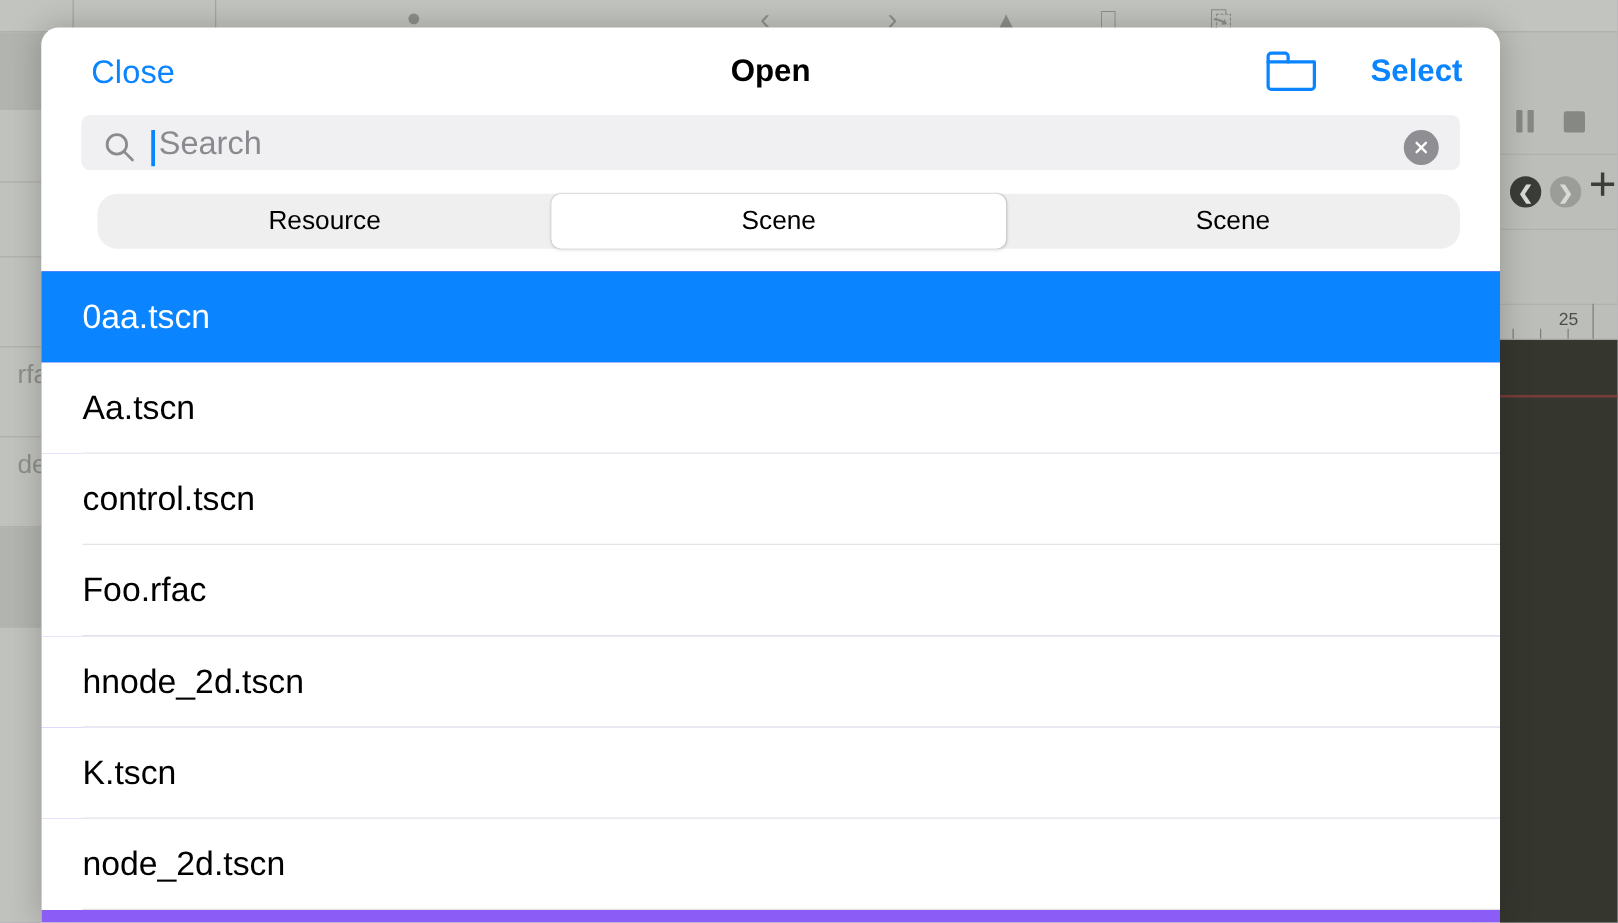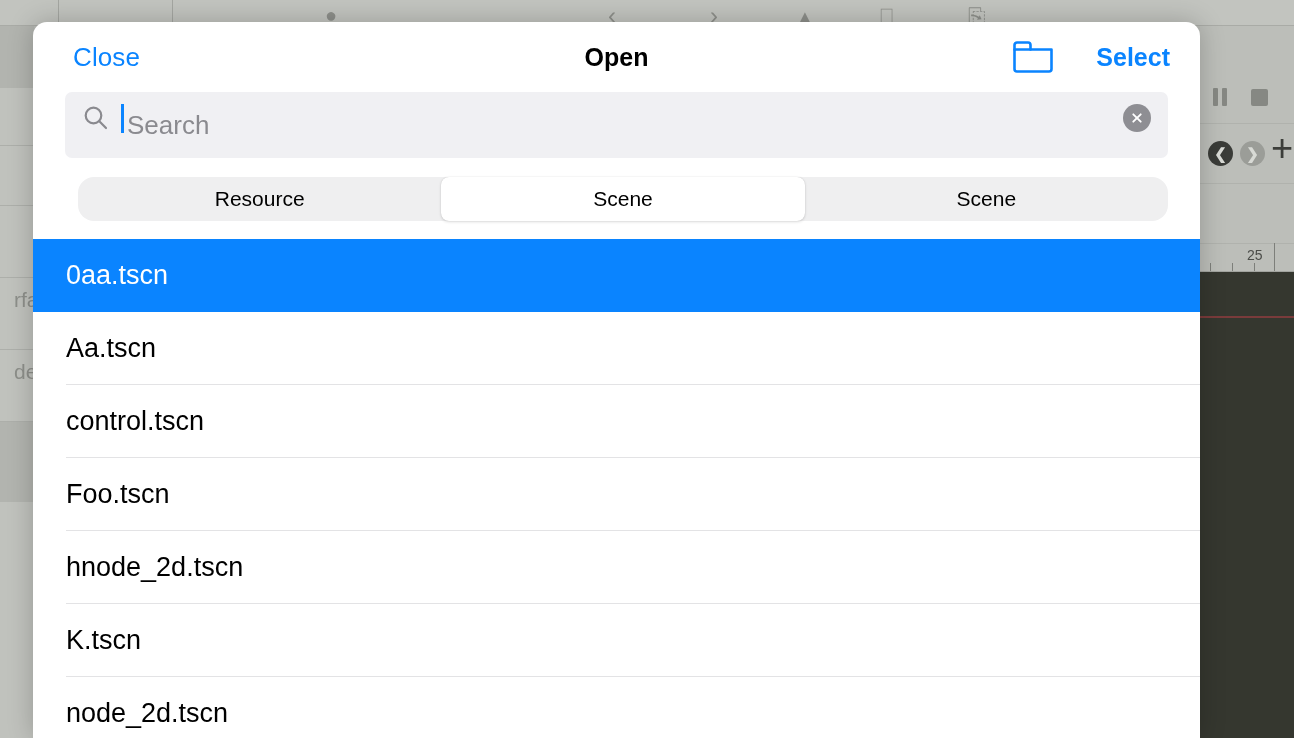--- a/index.html
+++ b/index.html
@@ -138,21 +138,21 @@
   .nav-folder {
     position: absolute; right: 145px;
     width: 44px; height: 36px; cursor: pointer;
     display: flex; align-items: center; justify-content: center;
   }
 
   
   .search-wrap { padding: 0 32px; }
   .search-bar {
     position: relative;
-    height: 66px;
+    height: 44px;
     background: #f0f0f3;
     border-radius: 7px;
     display: flex; align-items: center;
   }
   .search-icon { position: absolute; left: 18px; top: 13px; }
   .search-caret {
     position: absolute; left: 56px; top: 12px;
     width: 3px; height: 29px; background: #0a84ff;
   }
   .search-input {
@@ -342,21 +342,21 @@
     </div>
     <div class="file-row">
       <span>Aa.tscn</span>
       <span class="sep"></span>
     </div>
     <div class="file-row">
       <span>control.tscn</span>
       <span class="sep"></span>
     </div>
     <div class="file-row">
-      <span>Foo.tscn</span>
+      <span>Foo.rfac</span>
       <span class="sep"></span>
     </div>
     <div class="file-row">
       <span>hnode_2d.tscn</span>
       <span class="sep"></span>
     </div>
     <div class="file-row">
       <span>K.tscn</span>
       <span class="sep"></span>
     </div>

